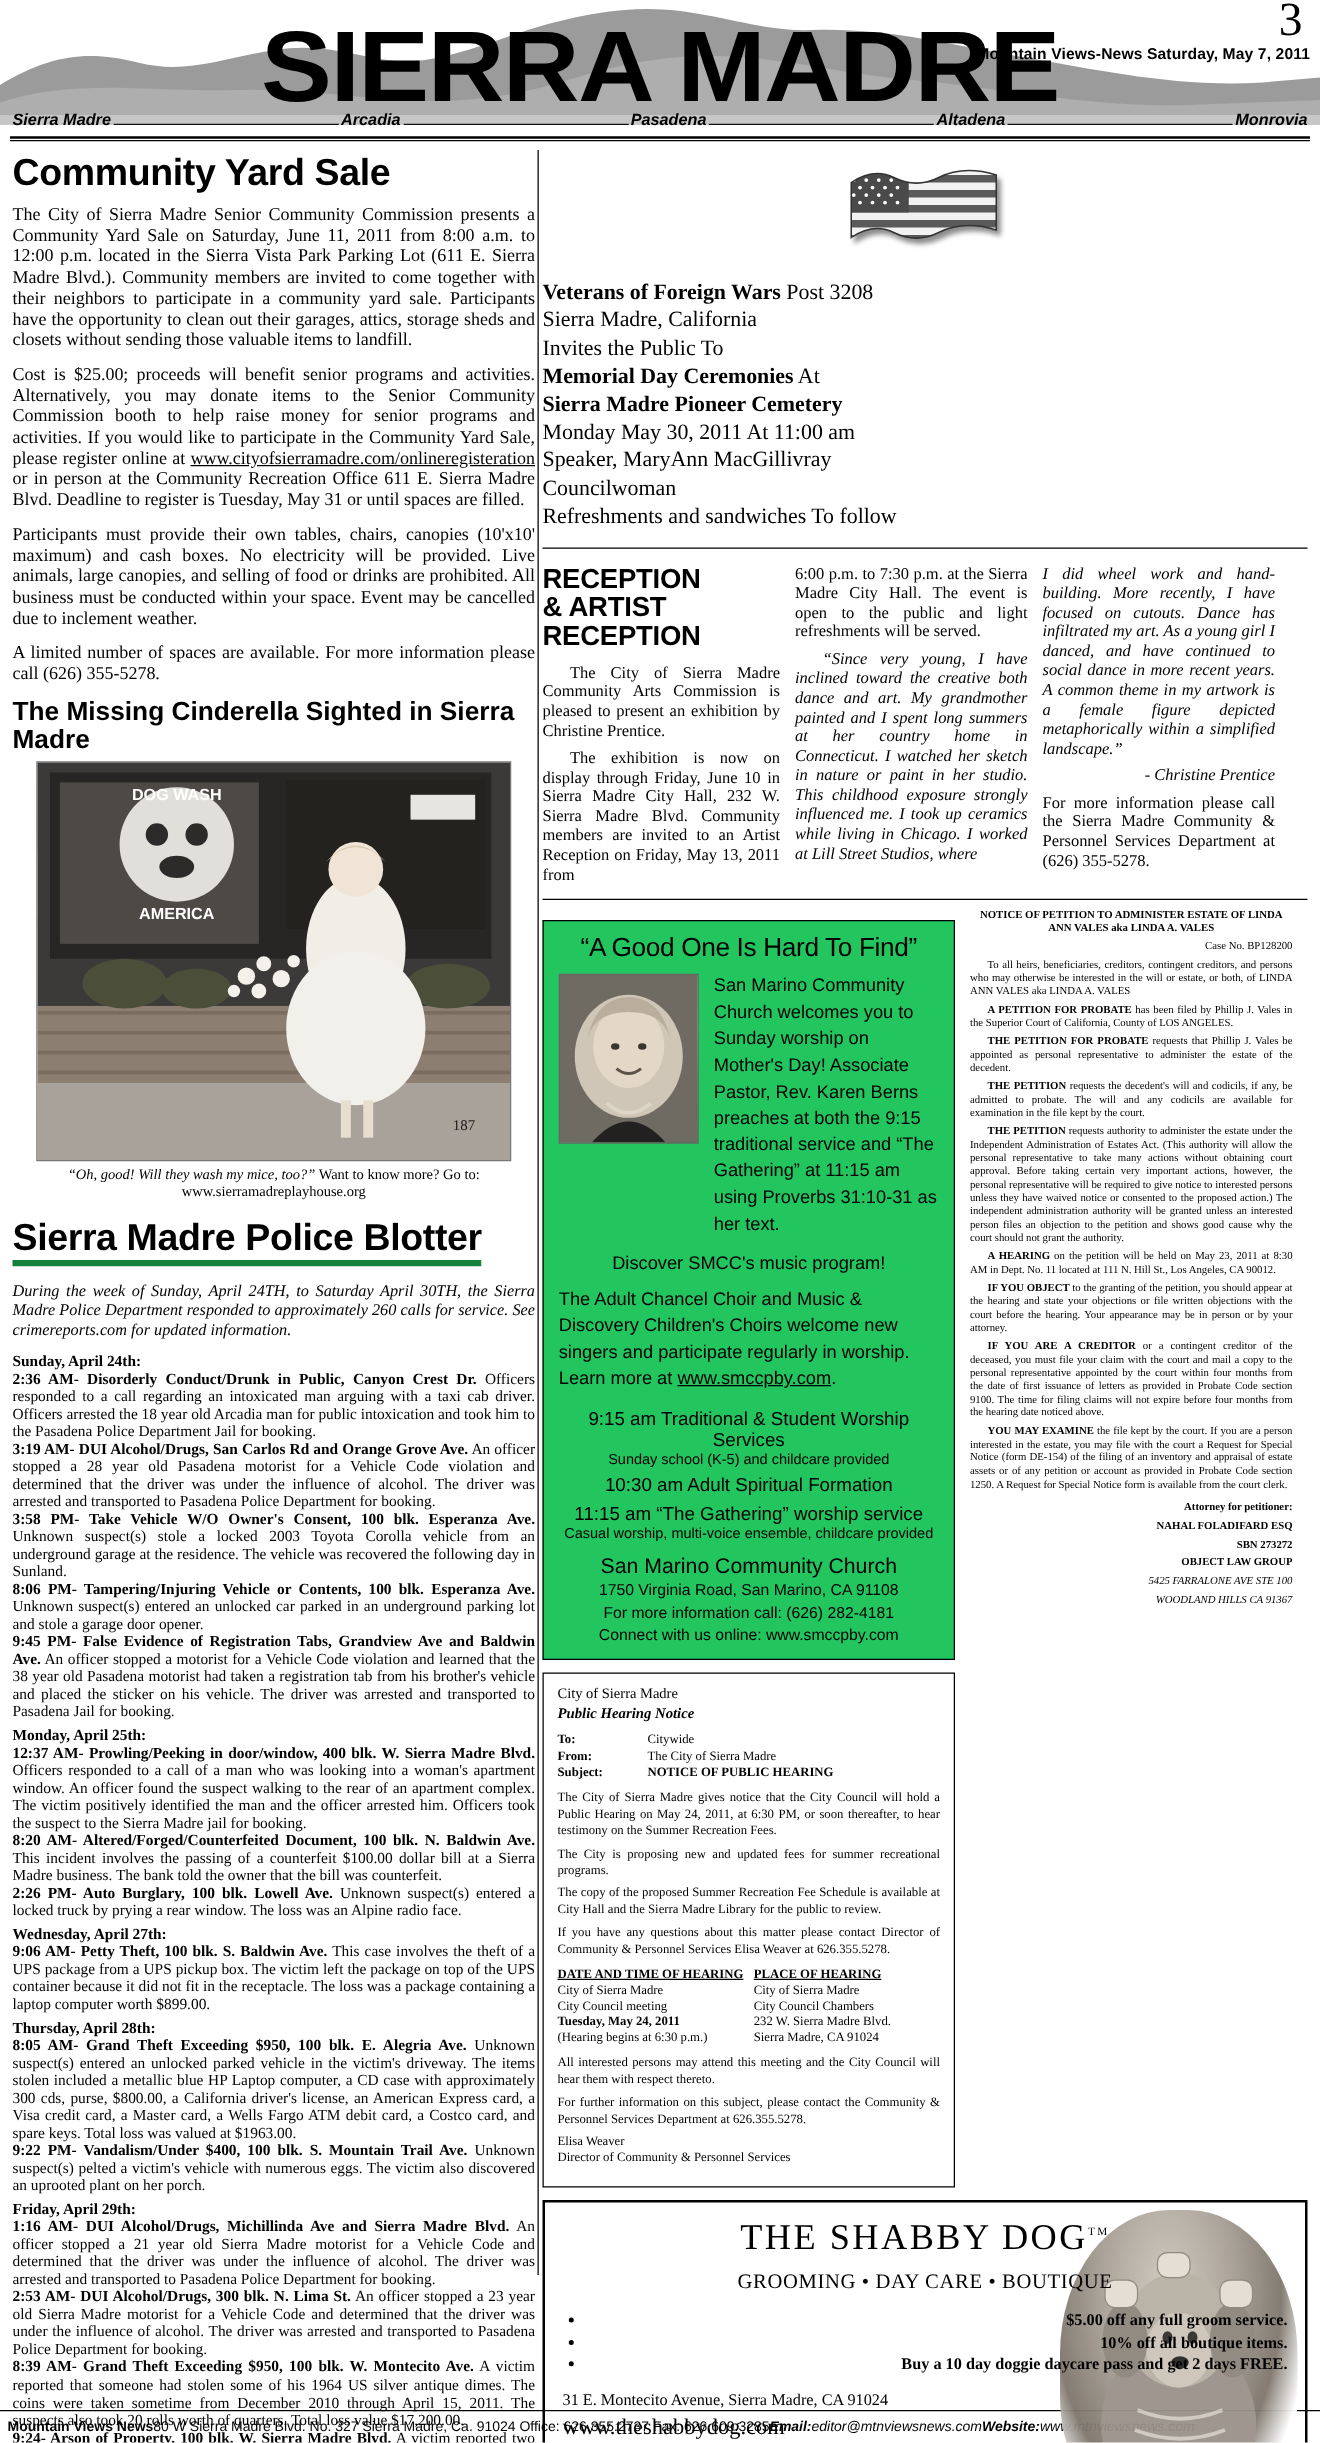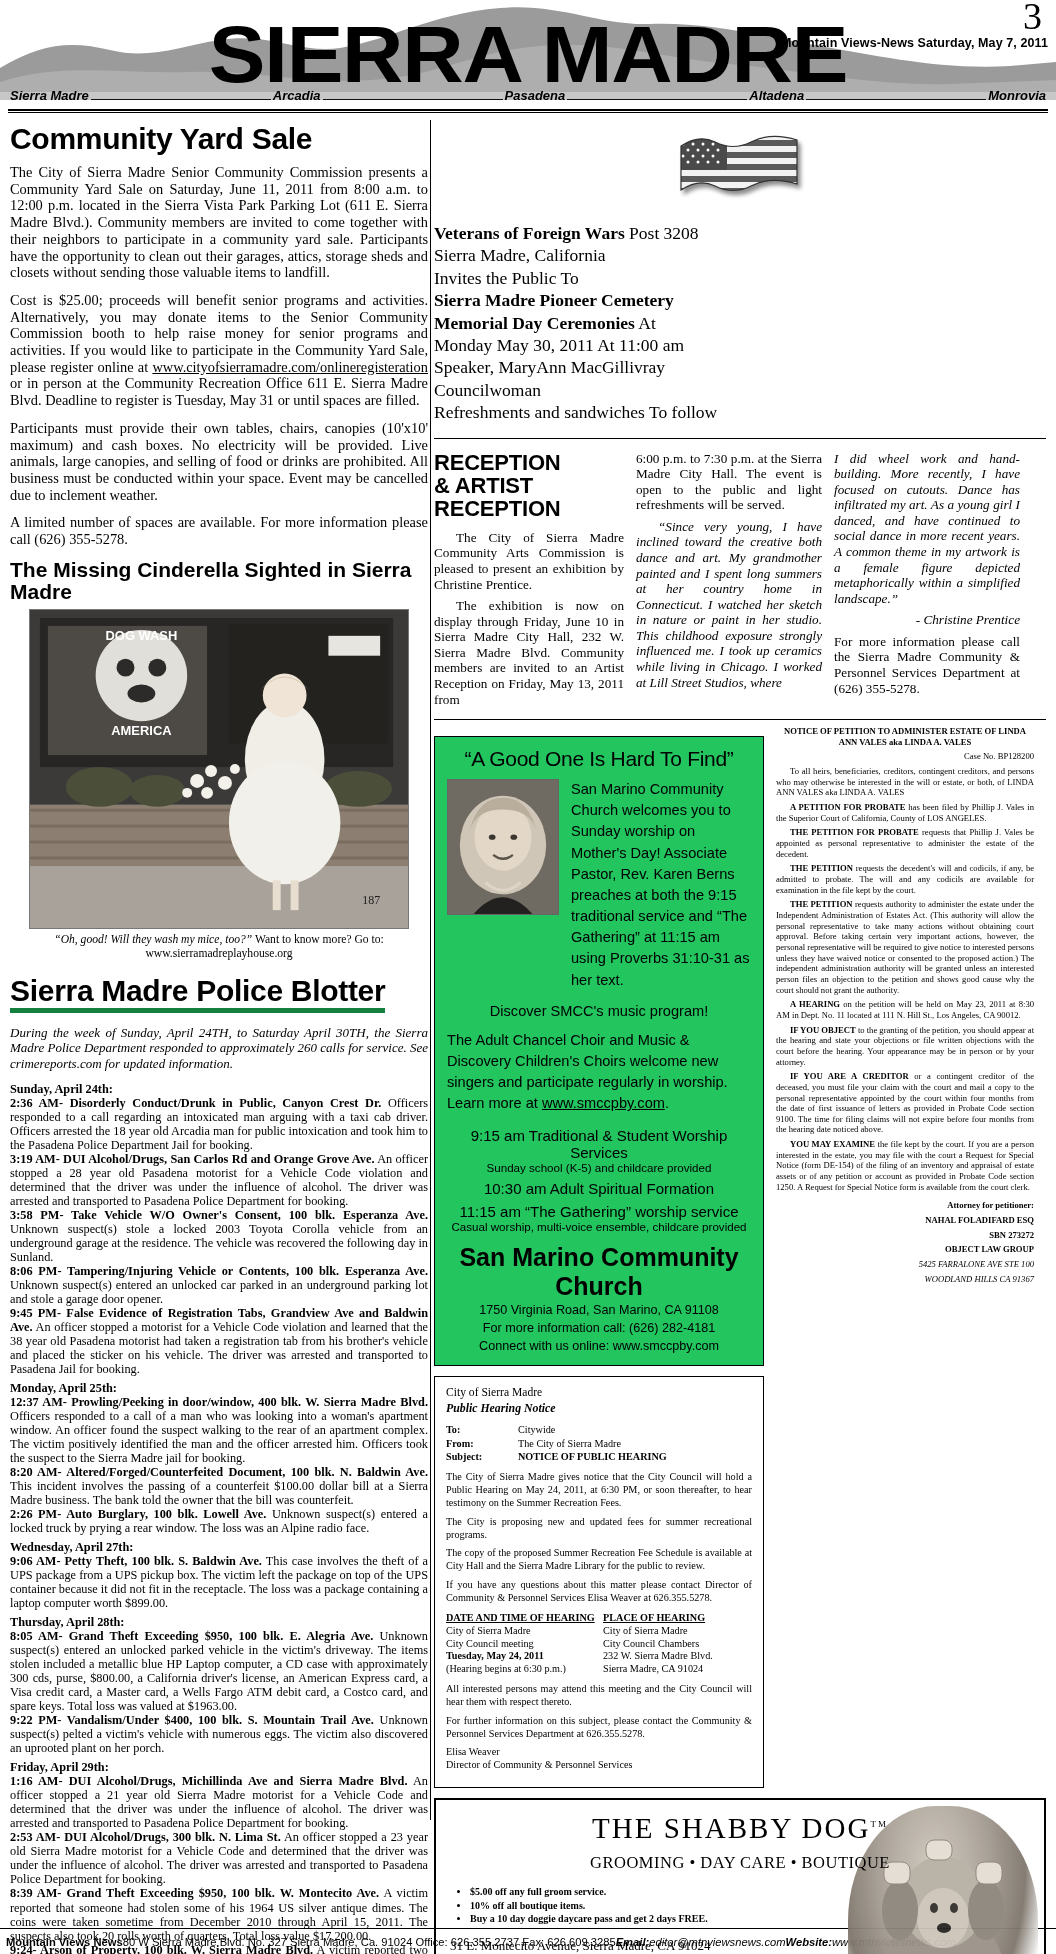--- a/index.html
+++ b/index.html
@@ -103,21 +103,21 @@
   .ad { border:1.5px solid #000; padding:10px 12px; margin-top:10px; background:#22c55e; }
   .ad-church-hdr { font-family:"Liberation Sans", sans-serif; font-size:21px; font-weight:400; text-align:center; margin-bottom:8px; letter-spacing:-0.3px;}
   .church-top { display:flex; gap:12px; }
   .pastor-photo { width:112px; height:136px; flex:0 0 112px; border:1px solid #666;
       background:linear-gradient(160deg,#7d756c 0%,#b9b2a8 30%,#d8d2c8 48%,#8e867c 70%,#4f4a44 100%); position:relative; overflow:hidden;}
   .church-txt { flex:1; font-family:"Liberation Sans", sans-serif; font-size:14.6px; line-height:1.45; }
   .church-body { font-family:"Liberation Sans", sans-serif; font-size:14.6px; line-height:1.45; margin-top:8px; }
   .svc { text-align:center; font-family:"Liberation Sans", sans-serif; margin-top:12px; }
   .svc .big { font-size:15px; }
   .svc .sm { font-size:11.6px; }
-  .svc .name { font-size:25px; margin-top:10px;font-weight:bold; }
+  .svc .name { font-size:17px; margin-top:10px; }
   .svc .addr { font-size:12.6px; line-height:1.45; }
 
   
   .phn { border:1.5px solid #000; padding:9px 11px; margin-top:10px; font-size:10.2px; line-height:1.26; }
   .phn .hdr1 { font-size:11.6px; }
   .phn .hdr2 { font-style:italic; font-weight:bold; font-size:11.8px; margin-bottom:8px;}
   .phn table { border-collapse:collapse; width:100%; }
   .phn td { vertical-align:top; padding:0 0 1px 0; }
   .phn td.k { width:72px; font-weight:bold; }
   .phn p { margin:6px 0; text-align:justify; }
@@ -135,21 +135,21 @@
   .legal .it { font-style:italic; }
 
   
   .shabby { position:relative; border:2px solid #000; margin-top:10px; padding:0; overflow:hidden; }
   .shabby-inner { padding:10px 14px 12px 14px; position:relative; z-index:2; }
   .shabby-logo {
     text-align:center; font-family:"Liberation Serif", serif;
     font-size:29px; letter-spacing:2px; font-weight:400; margin:2px 0 8px 0;
   }
   .shabby-bar { text-align:center; font-size:16.5px; letter-spacing:0.5px; margin-bottom:12px; }
-  .shabby ul { margin:0 0 12px 0; padding-left:20px; font-size:10px; font-weight:bold; line-height:1.35; }
+  .shabby ul { margin:0 0 12px 0; padding-left:20px; font-size:13px; font-weight:bold; line-height:1.35;text-align:right; }
   .shabby .addr { font-size:13px; margin-bottom:3px; }
   .shabby .web { font-size:18px; margin-bottom:4px; }
   .dog {
     position:absolute; right:6px; top:6px; width:190px; height:250px; z-index:1;
     background:radial-gradient(ellipse at 45% 25%, #cfc8bd 0%, #a8a096 35%, #7e766c 62%, #ffffff 78%);
     border-radius:46% 46% 40% 40%;
     opacity:.95;
   }
 
   
@@ -326,22 +326,22 @@
               <circle cx="23" cy="30" r="1.5"></circle>
               <circle cx="33" cy="30" r="1.5"></circle>
               <circle cx="43" cy="30" r="1.5"></circle>
           </g>
         </g>
         <path d="M6,14 q18,-12 34,-4 q18,9 36,0 q20,-10 46,-2 l0,44 q-26,-8 -46,2 q-18,9 -36,0 q-16,-8 -34,4 z" fill="none" stroke="#333" stroke-width="1.2"></path>
       </svg>
       <div class="l"><b>Veterans of Foreign Wars</b><span>  Post 3208</span></div>
       <div class="l">Sierra Madre, California</div>
       <div class="l">Invites the Public To</div>
+      <div class="l"><b>Memorial Day Ceremonies</b><span> At</span></div>
       <div class="l"><b>Sierra Madre Pioneer Cemetery</b></div>
-      <div class="l"><b>Memorial Day Ceremonies</b><span> At</span></div>
       <div class="l">Monday May 30, 2011 At 11:00 am</div>
       <div class="l">Speaker, MaryAnn MacGillivray</div>
       <div class="l">Councilwoman</div>
       <div class="l">Refreshments and sandwiches To follow</div>
     </div>
 
     <hr class="hr-blk">
 
     <div class="exh">
       <div class="exh-c">

